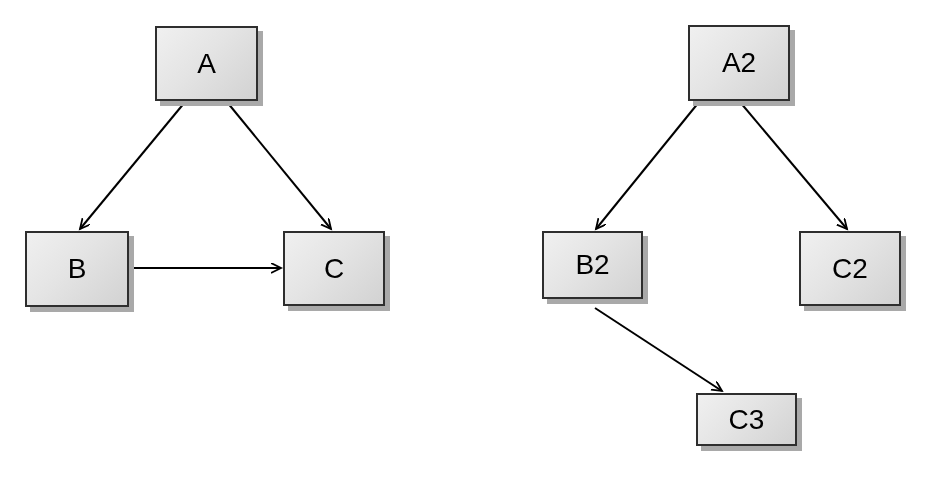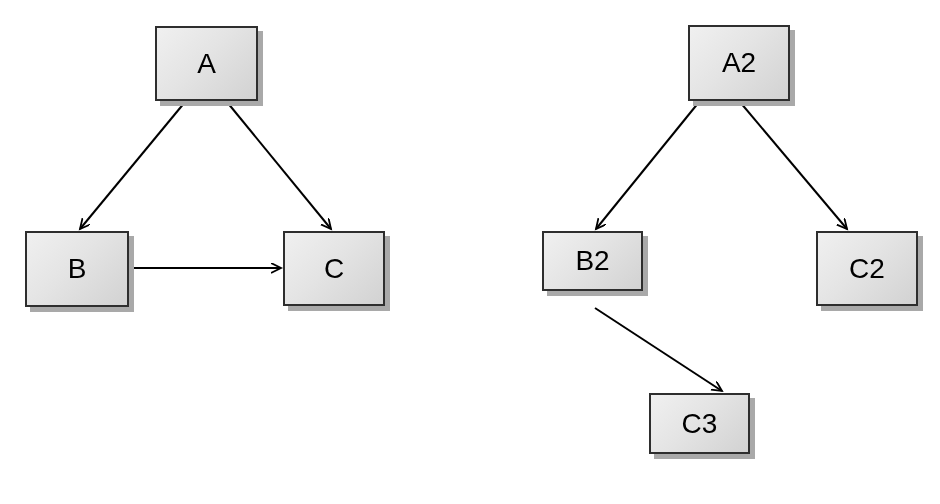--- a/index.html
+++ b/index.html
@@ -65,22 +65,22 @@
     </div>
     <div class="node" style="left: 25px; top: 231px; width: 104px; height: 76px;">
       <span>B</span>
     </div>
     <div class="node" style="left: 283px; top: 231px; width: 102px; height: 75px;">
       <span>C</span>
     </div>
     <div class="node" style="left: 688px; top: 25px; width: 102px; height: 76px;">
       <span>A2</span>
     </div>
-    <div class="node" style="left: 542px; top: 231px; width: 101px; height: 60px;">
+    <div class="node" style="left: 542px; top: 231px; width: 101px; height: 68px;">
       <span>B2</span>
     </div>
-    <div class="node" style="left: 799px; top: 231px; width: 102px; height: 75px; margin-left: 17px;">
+    <div class="node" style="left: 799px; top: 231px; width: 102px; height: 75px;">
       <span>C2</span>
     </div>
-    <div class="node" style="left: 649px; top: 393px; width: 101px; height: 61px;">
+    <div class="node" style="left: 696px; top: 393px; width: 101px; height: 53px;">
       <span>C3</span>
     </div>
   </div>
 
 </body></html>

